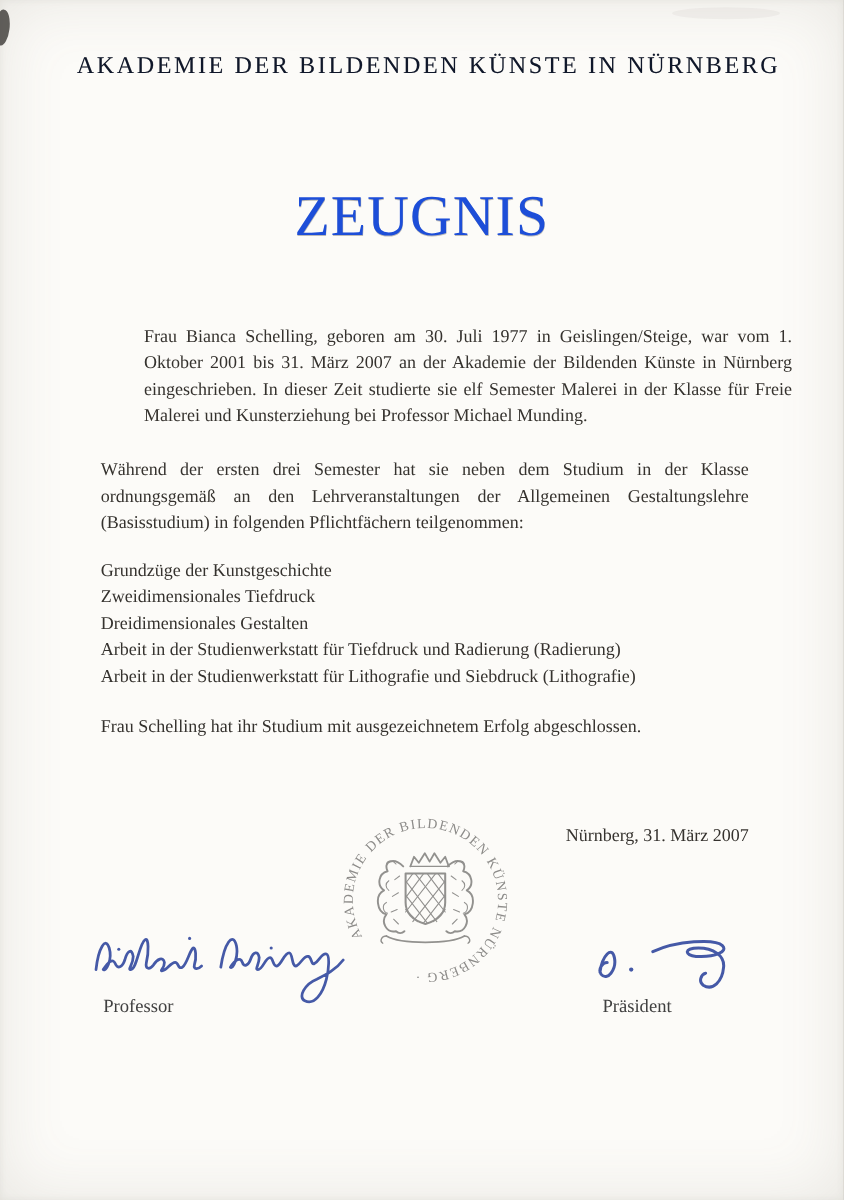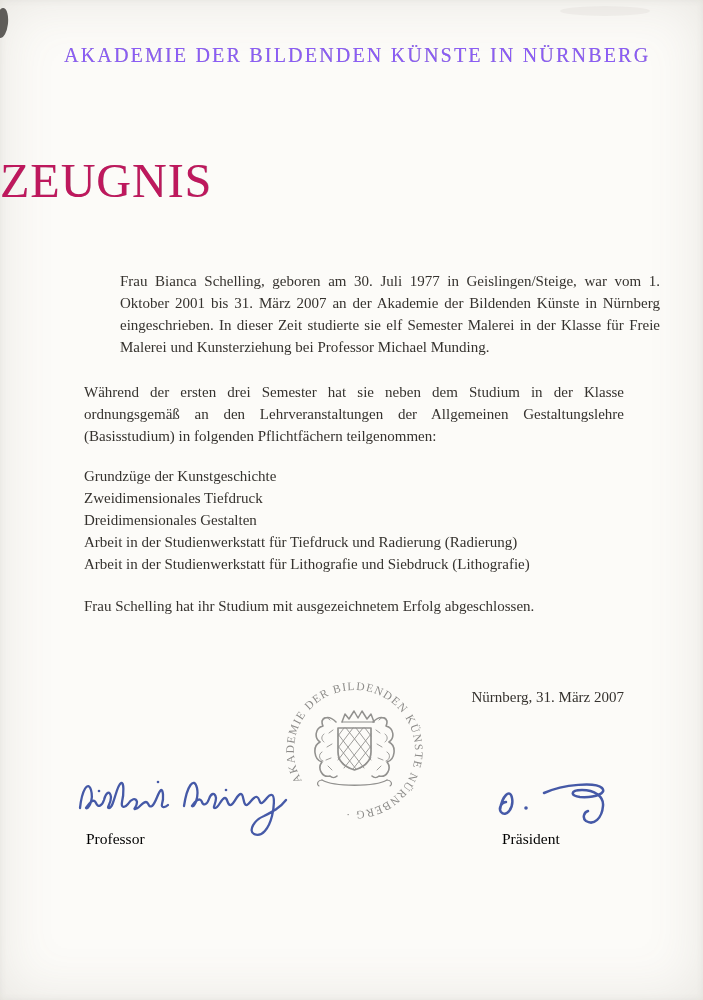--- a/index.html
+++ b/index.html
@@ -7,39 +7,39 @@
     position:relative; width:703px; height:1000px; margin:0 auto;
     background:#fcfbf8;
     box-shadow: inset 0 0 55px rgba(110,104,92,0.14), inset 0 0 6px rgba(120,114,100,0.10);
     overflow:hidden;
     font-family:"Liberation Serif", serif;
     color:#35322e;
   }
   .letterhead {
     position:absolute; left:64px; top:44px; width:620px;
     font-size:20px; letter-spacing:2.2px; white-space:nowrap;
-    color:#8b5cf6; text-shadow:0.2px 0.2px 0.4px rgba(40,38,34,0.35);
+    color:#0f172a; text-shadow:0.2px 0.2px 0.4px rgba(40,38,34,0.35);
   }
   .cert-title {
-    position:absolute; left:0; right:0; top:153px; text-align:left;
-    font-size:48px; letter-spacing:1px; color:#be185d;
+    position:absolute; left:0; right:0; top:153px; text-align:center;
+    font-size:48px; letter-spacing:1px; color:#1d4ed8;
     text-shadow:0.3px 0.3px 0.5px rgba(40,38,34,0.30);
   }
   .bodycol { position:absolute; left:84px; width:540px; font-size:15px; line-height:22px; }
   .para { text-align:justify; }
   .p1 { top:270px;margin-left:36px; }
   .p2 { top:381px; }
   .subjects { top:465px; }
   .subject-item { white-space:nowrap; }
   .closing { top:595px; }
   .dateline { top:686px; text-align:right; }
   .seal-wrap { position:absolute; left:272px; top:668px; width:165px; height:165px; opacity:0.88; }
   .sig-left  { position:absolute; left:66px;  top:750px; width:240px; height:98px; }
   .sig-right { position:absolute; left:484px; top:768px; width:152px; height:78px; }
-  .sig-label { position:absolute; font-size:15.5px; color:#000000; }
+  .sig-label { position:absolute; font-size:15.5px; color:#404040; }
   .lbl-prof { left:86px;  top:830px; }
   .lbl-pres { left:502px; top:830px;font-family:Liberation Serif, serif; }
   .scan-mark-topleft {
     position:absolute; left:-4px; top:8px; width:12px; height:30px;
     background:#45433f; border-radius:45% 55% 50% 50%; transform:rotate(7deg); opacity:0.85;
   }
   .scan-smudge-top {
     position:absolute; left:560px; top:6px; width:90px; height:10px;
     background:rgba(90,85,75,0.05); border-radius:50%;
   }

